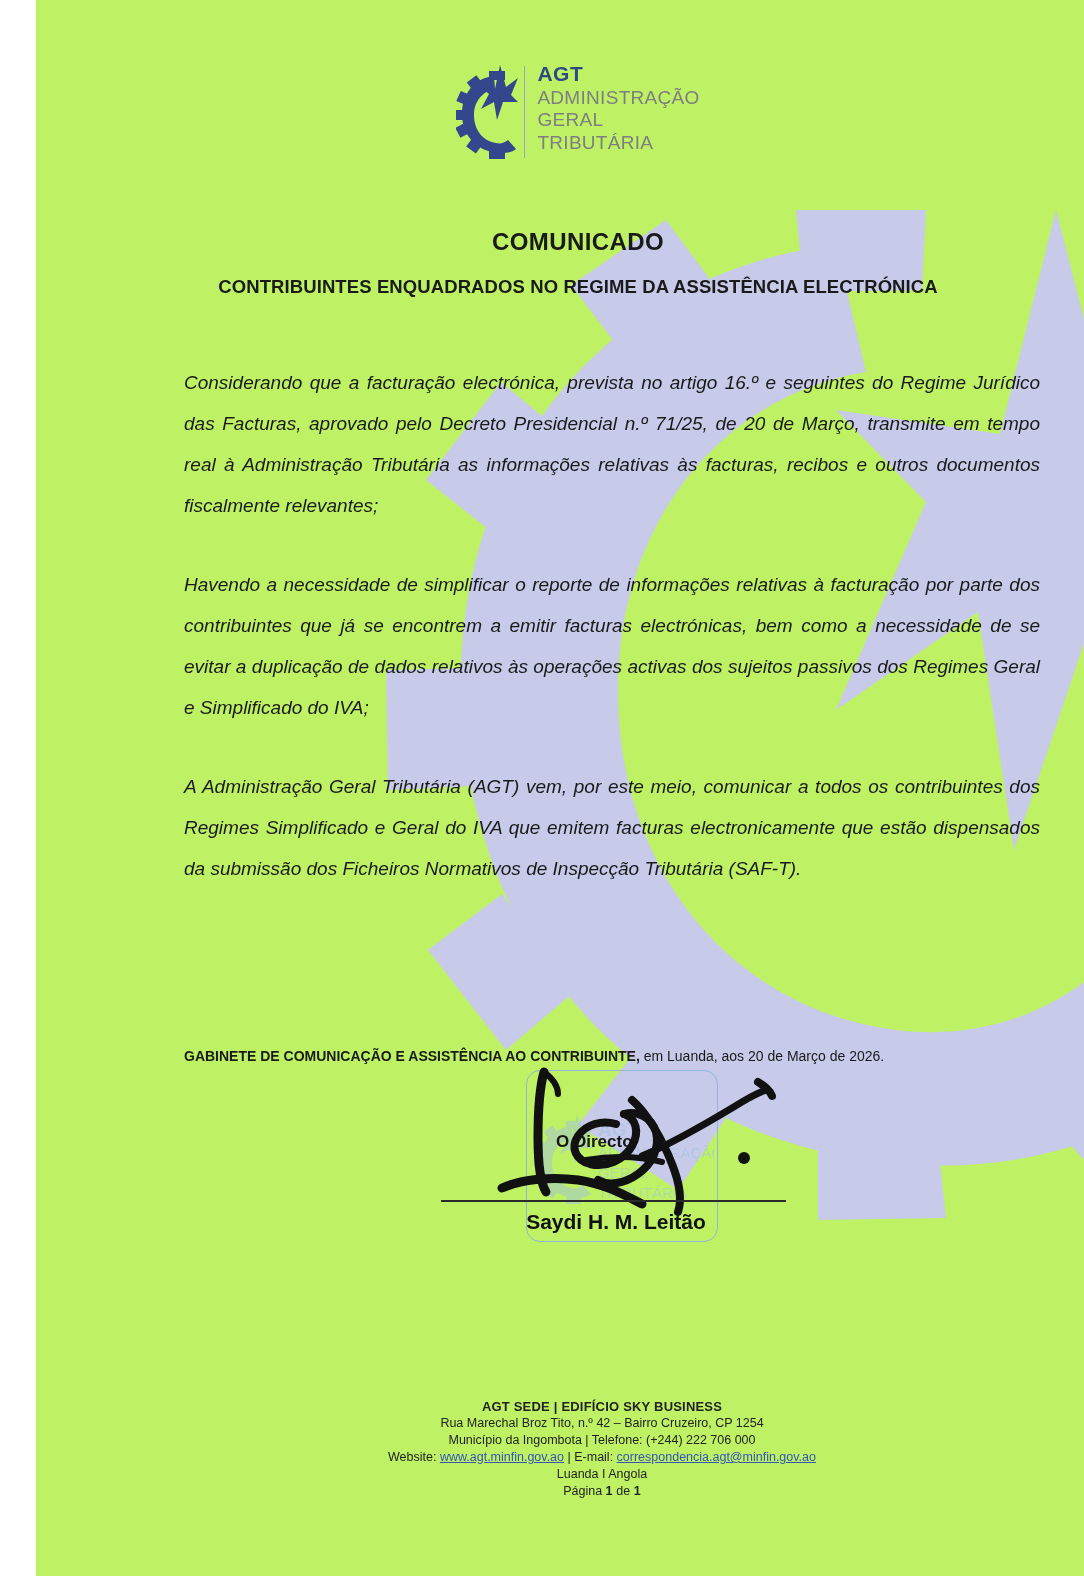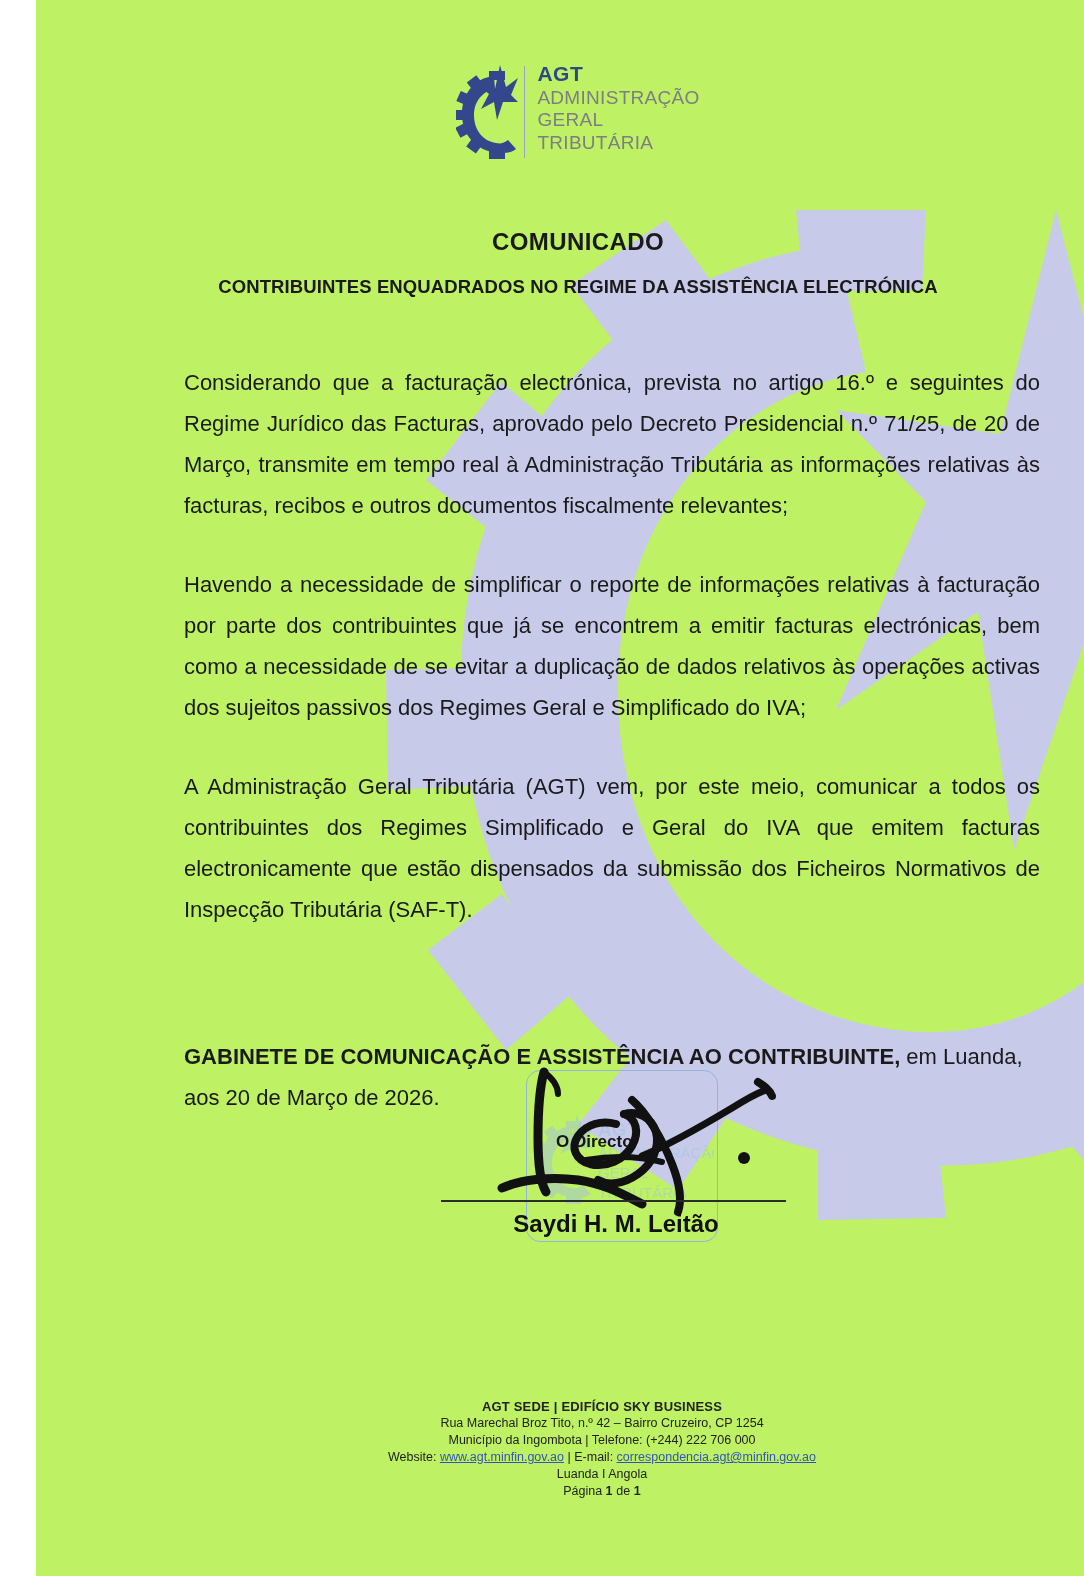--- a/index.html
+++ b/index.html
@@ -97,39 +97,40 @@
   
   .body-area {
     position: absolute;
     left: 148px;
     top: 362px;
     width: 856px;
     z-index: 3;
   }
   p.para {
     margin: 0 0 38px 0;
-    font-size: 22px;
+    font-size: 19px;
     line-height: 41px;
     text-align: justify;
     text-justify: inter-word;
+    font-style: italic;
   }
   p.para.tight { margin-bottom: 44px; }
   .b { font-weight: bold; }
   .mail-link {
     color: #2b4fc4;
     text-decoration: underline;
   }
 
   
   .closing {
     position: absolute;
     left: 148px;
     top: 1036px;
     width: 856px;
-    font-size: 22px;
+    font-size: 14px;
     line-height: 41px;
     z-index: 3;
   }
 
   
   .sig-area {
     position: absolute;
     left: 400px;
     top: 1070px;
     width: 380px;
@@ -175,21 +176,21 @@
     width: 345px;
     height: 1.5px;
     background: #2b2b2b;
   }
   .sig-name {
     position: absolute;
     left: 0;
     top: 140px;
     width: 360px;
     text-align: center;
-    font-size: 24px;
+    font-size: 21px;
     font-weight: bold;
     color: #111;
   }
 
   
   .footer {
     position: absolute;
     left: 0;
     top: 1398px;
     width: 1084px;

